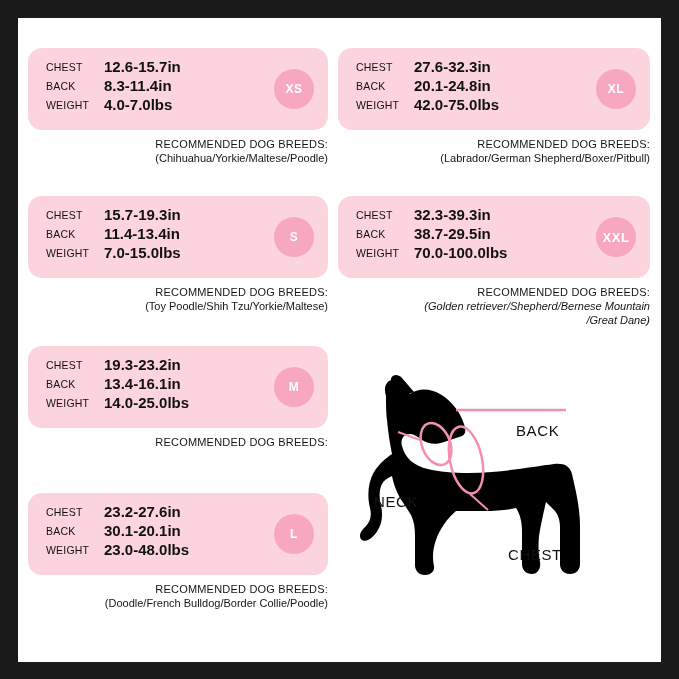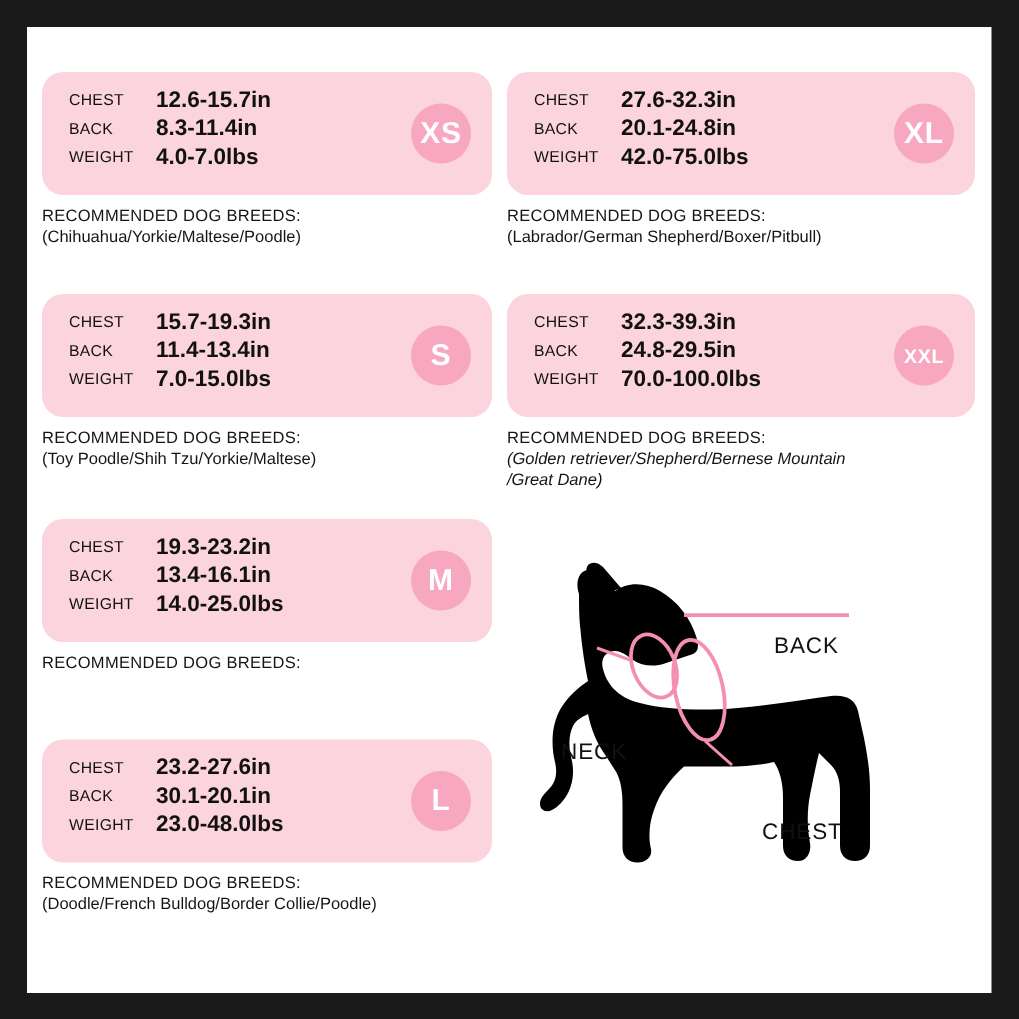--- a/index.html
+++ b/index.html
@@ -71,28 +71,28 @@
     top: 50%;
     transform: translateY(-50%);
     width: 40px;
     height: 40px;
     border-radius: 50%;
     background: #f7a8c0;
     color: #ffffff;
     display: flex;
     align-items: center;
     justify-content: center;
-    font-size: 20px;
+    font-size: 12px;
     font-weight: bold;
     letter-spacing: 0.5px;
   }
   .badge.small-text { font-size: 13px; margin-left: 40px; }
 
   .breeds {
-    text-align: left;
+    text-align: right;
     margin-top: 7px;
     color: #151515;
     font-size: 11px;
     line-height: 14px;
   }
   .breeds .head { letter-spacing: 0.2px; }
 
   
   .dog-wrap {
     position: absolute;
@@ -251,21 +251,21 @@
     <div class="size-block" style="top:178px;">
       <div class="card">
         <table class="specs">
           <tbody>
               <tr>
             <td class="lbl">CHEST</td>
             <td class="val">32.3-39.3in</td>
           </tr>
           <tr>
             <td class="lbl">BACK</td>
-            <td class="val">24.8-29.5in</td>
+            <td class="val">38.7-29.5in</td>
           </tr>
           <tr>
             <td class="lbl">WEIGHT</td>
             <td class="val">70.0-100.0lbs</td>
           </tr>
         </tbody>
           </table>
         <div class="badge small-text">XXL</div>
       </div>
       <div class="breeds">

